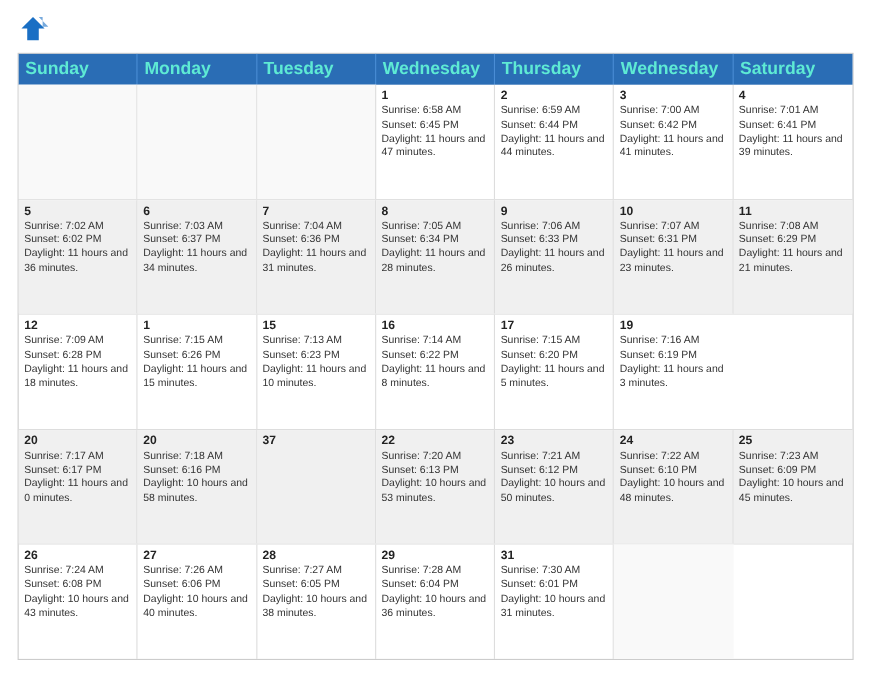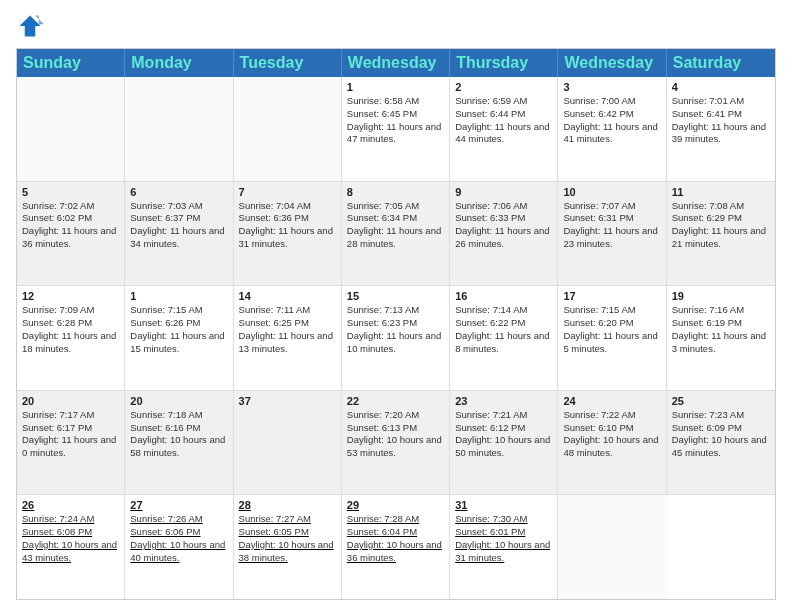--- a/index.html
+++ b/index.html
@@ -75,21 +75,21 @@
       display: flex;
       flex-direction: column;
       flex: 1;
     }
     .cal-row {
       display: grid;
       grid-template-columns: repeat(7, 1fr);
       flex: 1;
       border-bottom: 1px solid #ddd;
     }
-    .cal-row:last-child { border-bottom: none; text-decoration: underline; }
+    .cal-row:last-child { border-bottom: none; }
     .cal-cell {
       border-right: 1px solid #ddd;
       padding: 4px 5px;
       font-size: 10px;
       color: #333;
       vertical-align: top;
       display: flex;
       flex-direction: column;
     }
     .cal-cell:last-child { border-right: none; }
@@ -219,26 +219,20 @@
 Sunset: 6:28 PM
 Daylight: 11 hours and 18 minutes.</div>
           </div>
           <div class="cal-cell">
             <div class="day-num">1</div>
             <div class="day-info">Sunrise: 7:15 AM
 Sunset: 6:26 PM
 Daylight: 11 hours and 15 minutes.</div>
           </div>
           <div class="cal-cell">
-            <div class="day-num">14</div>
-            <div class="day-info">Sunrise: 7:11 AM
-Sunset: 6:25 PM
-Daylight: 11 hours and 13 minutes.</div>
-          </div>
-          <div class="cal-cell">
             <div class="day-num">15</div>
             <div class="day-info">Sunrise: 7:13 AM
 Sunset: 6:23 PM
 Daylight: 11 hours and 10 minutes.</div>
           </div>
           <div class="cal-cell">
             <div class="day-num">16</div>
             <div class="day-info">Sunrise: 7:14 AM
 Sunset: 6:22 PM
 Daylight: 11 hours and 8 minutes.</div>

